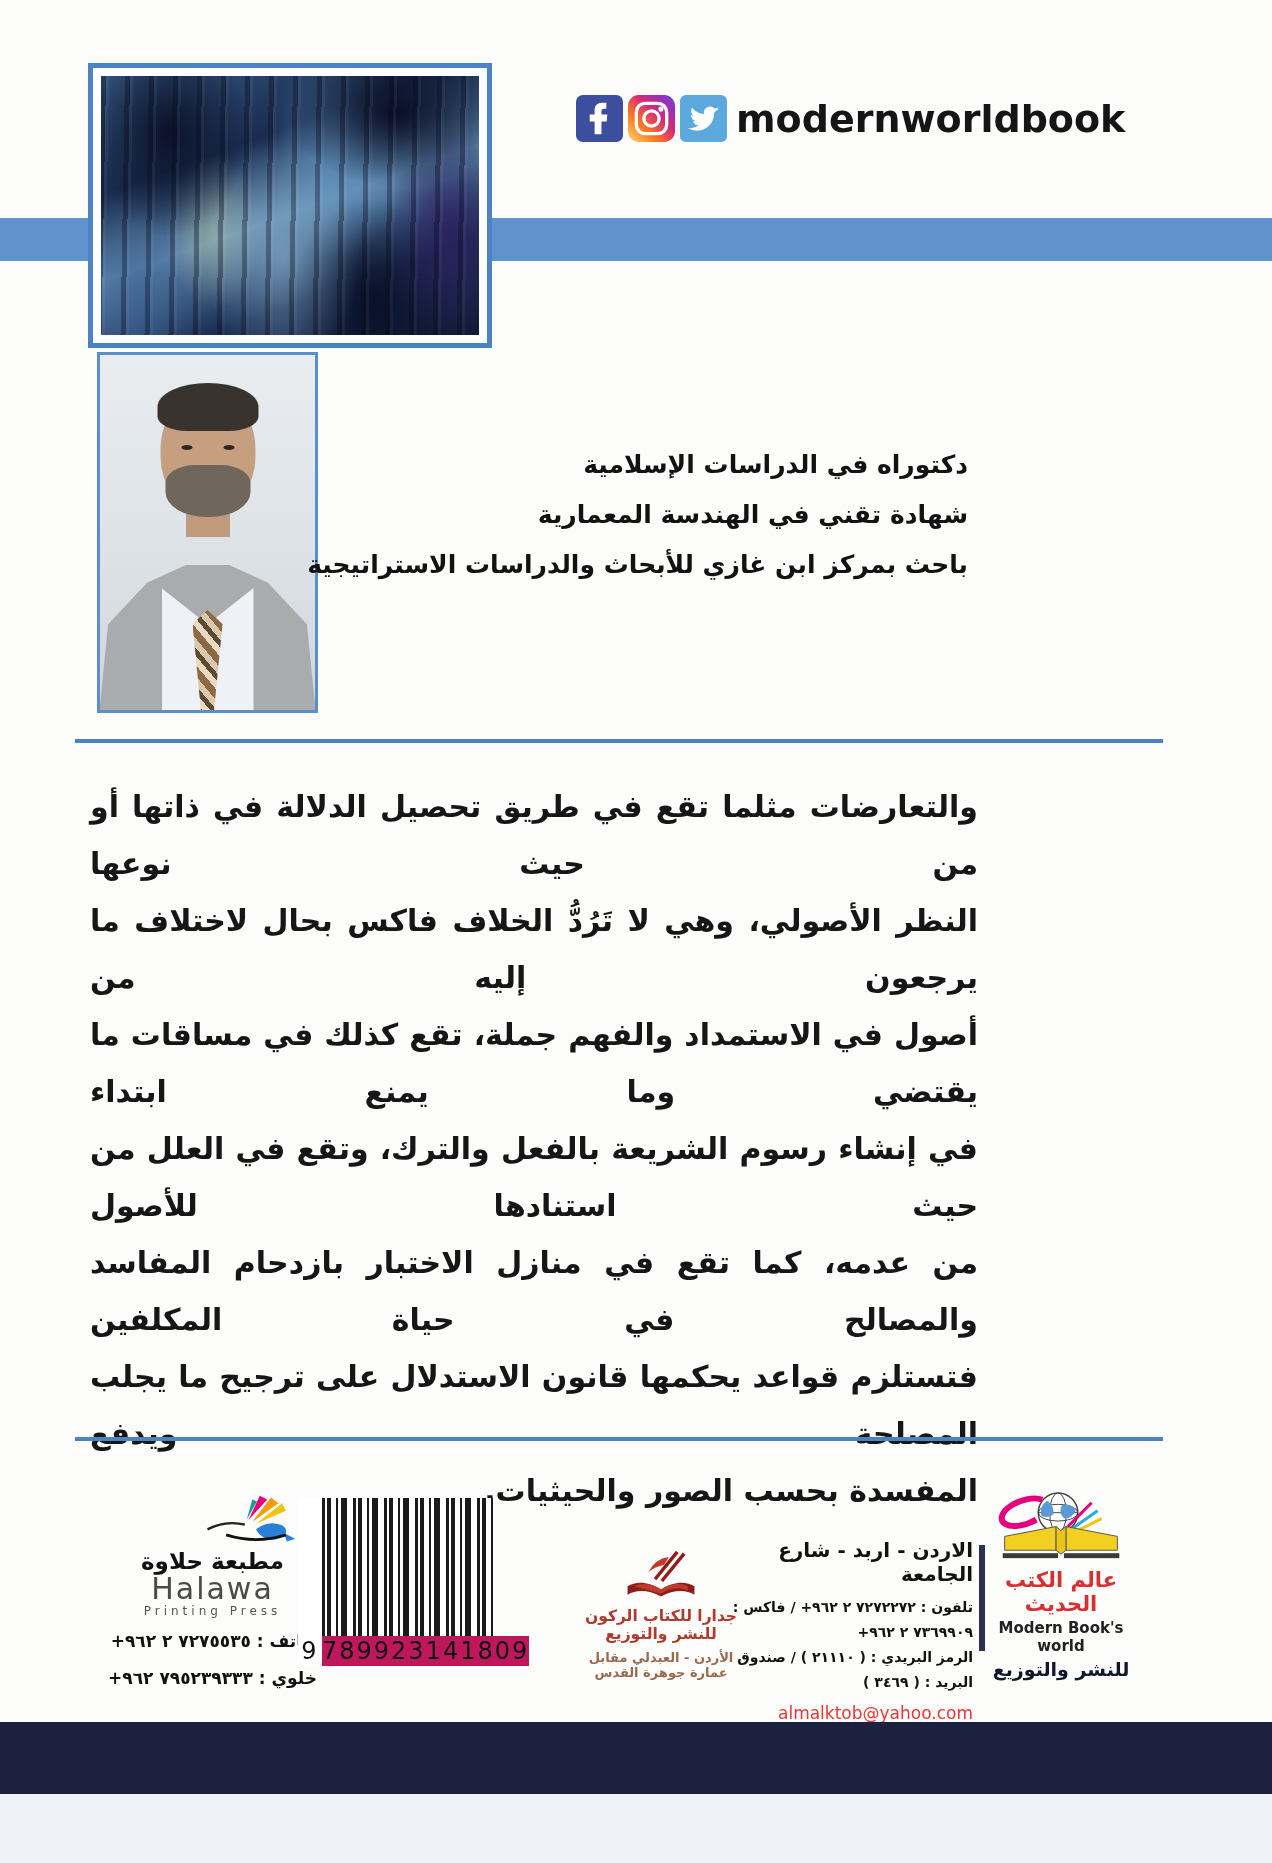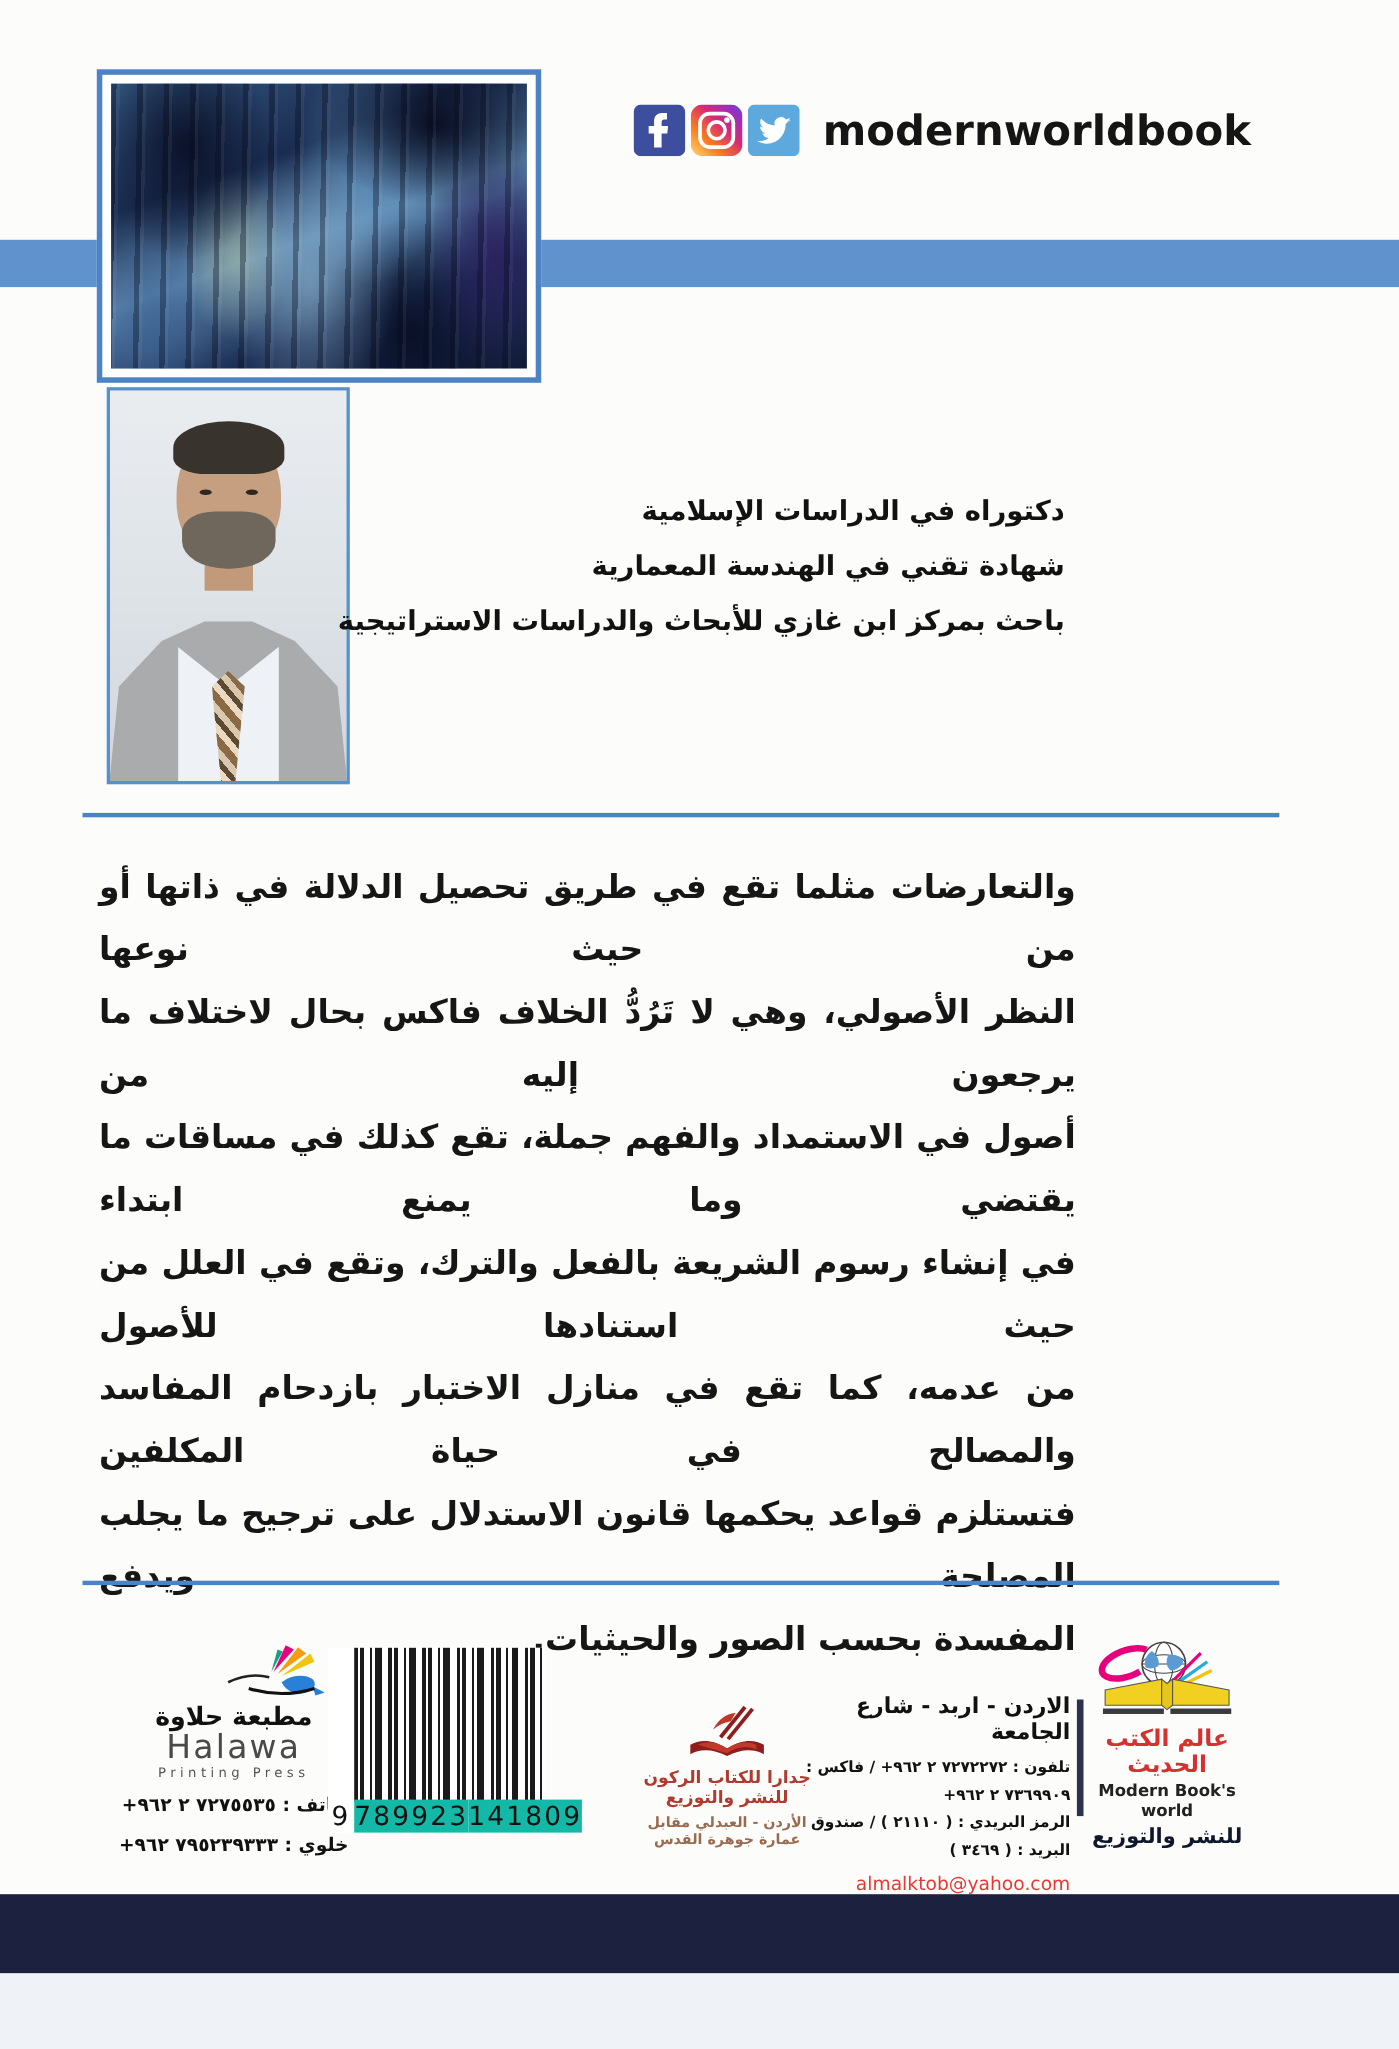--- a/index.html
+++ b/index.html
@@ -21,21 +21,21 @@
       radial-gradient(100px 150px at 62% 30%, rgba(110,165,210,.6), rgba(110,165,210,0) 70%),
       radial-gradient(120px 150px at 72% 88%, rgba(8,14,36,.9), rgba(8,14,36,0) 70%),
       radial-gradient(90px 120px at 10% 85%, rgba(60,100,150,.7), rgba(60,100,150,0) 70%),
       linear-gradient(160deg,#33567f 0%,#1a2c50 30%,#5d86ad 52%,#1c2f55 75%,#101a36 100%);}
   .painting::after{content:"";position:absolute;inset:0;background:
       repeating-linear-gradient(91deg, rgba(6,10,26,.35) 0 5px, rgba(255,255,255,.05) 5px 8px, rgba(6,10,26,0) 8px 24px);}
 
   
   .social-row{position:absolute;left:576px;top:95px;display:flex;align-items:center;}
   .social-icon{width:47px;height:47px;margin-right:5px;display:block;}
-  .handle{margin-left:16px;font-size:38px;font-weight:bold;color:#151515;}
+  .handle{margin-left:4px;font-size:38px;font-weight:bold;color:#151515;}
 
   
   .photo-frame{position:absolute;left:97px;top:352px;width:221px;height:361px;
       border:3px solid #5b8fc9;box-sizing:border-box;overflow:hidden;
       background:linear-gradient(180deg,#e9edf0 0%,#dde2e7 55%,#cfd6dc 100%);}
   .p-head{position:absolute;left:50%;top:34px;transform:translateX(-50%);width:95px;height:122px;
       background:#c59f7f;border-radius:50% 50% 45% 45%;z-index:3;}
   .p-hair{position:absolute;left:-3px;top:-6px;right:-3px;height:48px;background:#39332e;border-radius:50% 50% 30% 30%;}
   .p-eye{position:absolute;top:56px;width:11px;height:5px;background:#2e2620;border-radius:50%;}
   .p-eye.l{left:21px;} .p-eye.r{right:21px;}
@@ -71,21 +71,21 @@
   .halawa-sub{font-size:12px;color:#555;letter-spacing:4px;margin-top:-2px;}
   .halawa-phone{font-size:17px;font-weight:bold;direction:rtl;margin-top:10px;line-height:27px;}
 
   
   .barcode{position:absolute;left:298px;top:1498px;width:198px;height:168px;background:#fff;}
   .bars{position:absolute;left:24px;top:0;right:0;height:140px;background:
       repeating-linear-gradient(90deg,#1a1a1a 0 3px,#fff 3px 5px,#1a1a1a 5px 9px,#fff 9px 14px,
       #1a1a1a 14px 16px,#fff 16px 19px,#1a1a1a 19px 25px,#fff 25px 31px);}
   .bc-numrow{position:absolute;left:24px;right:0;bottom:0;height:30px;display:flex;}
   .bc-gap{width:7px;}
-  .bc-group{flex:1;background:#14b8a6;font-size:24px;letter-spacing:2px;color:#111;text-align:center;line-height:30px;}
+  .bc-group{flex:1;background:#be185d;font-size:24px;letter-spacing:2px;color:#111;text-align:center;line-height:30px;}
   .bc-first{position:absolute;left:0;bottom:0;width:22px;font-size:24px;color:#111;line-height:30px;background:#fff;text-align:center;}
 
   
   .jadara{position:absolute;left:575px;top:1545px;width:172px;text-align:center;}
   .jadara-logo{display:block;width:80px;height:60px;margin:0 auto;}
   .jadara-name{font-size:15.5px;font-weight:bold;color:#b03a2e;direction:rtl;margin-top:2px;}
   .jadara-addr{font-size:13px;font-weight:bold;color:#9a6a4f;direction:rtl;margin-top:7px;}
 
   
   .pub-contact{position:absolute;right:299px;top:1538px;width:252px;direction:rtl;text-align:right;color:#111;}

